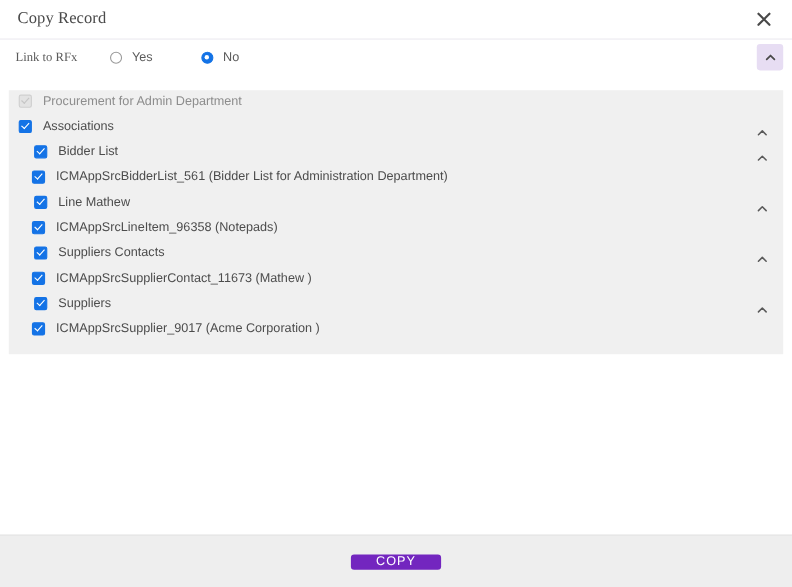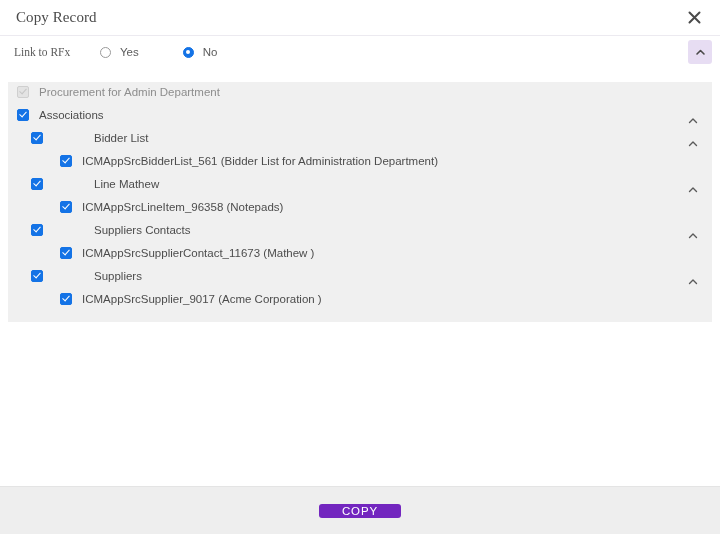--- a/index.html
+++ b/index.html
@@ -193,22 +193,22 @@
     height: 14px;
     display: flex;
     align-items: center;
     justify-content: center;
     cursor: pointer;
     color: #5a5a5a;
   }
   .tree-chevron svg { display: block; }
   .lvl0 { padding-left: 9px; }
   .lvl1 { padding-left: 9px; }
-  .lvl2 { padding-left: 23px; gap: 41px; }
-  .lvl3 { padding-left: 52px; }
+  .lvl2 { padding-left: 23px; }
+  .lvl3 { padding-left: 21px; }
 
   
   .dialog-footer {
     height: 48px;
     min-height: 48px;
     background: #eeeeee;
     border-top: 1px solid #e4e4e4;
     display: flex;
     align-items: center;
     justify-content: center;

